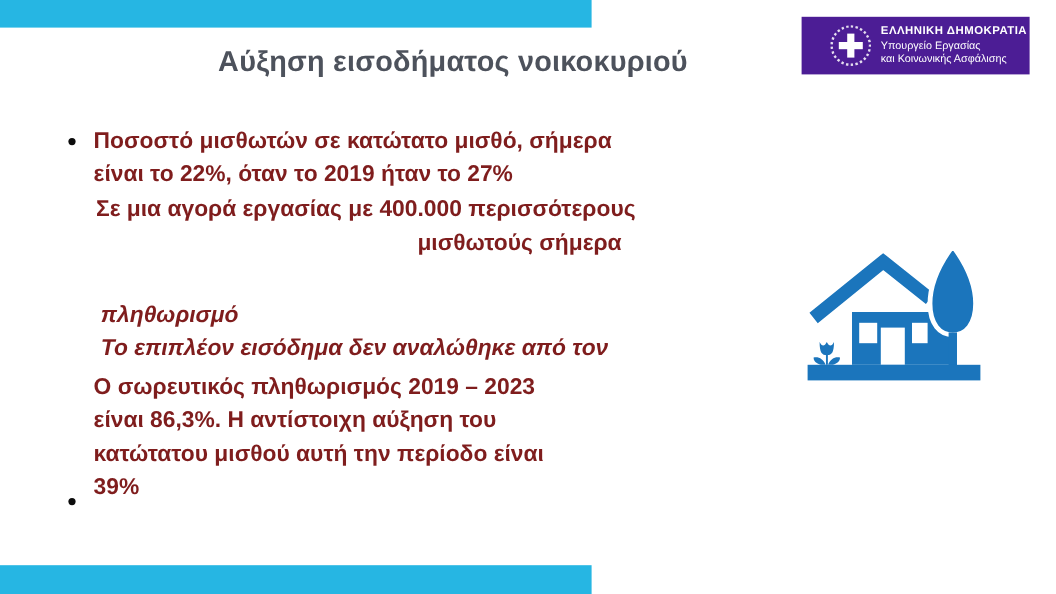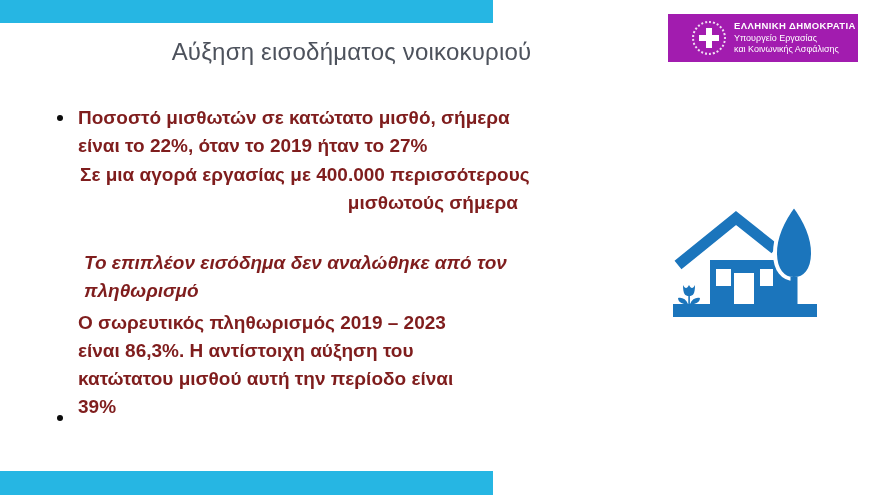--- a/index.html
+++ b/index.html
@@ -5,22 +5,22 @@
   html,body{margin:0;padding:0;}
   body{
     width:880px;height:495px;position:relative;overflow:hidden;
     background:#ffffff;font-family:"Liberation Sans",sans-serif;
   }
   
   .top-bar{position:absolute;left:0;top:0;width:493px;height:23px;}
   .bottom-bar{position:absolute;left:0;top:471px;width:493px;height:24px;}
   
   .title{
-    position:absolute;left:89px;top:38px;width:525px;
-    text-align:center;font-size:24px;font-weight:400;color:#4d525c;
+    position:absolute;left:115px;top:38px;width:525px;
+    text-align:center;font-size:24px;font-weight:700;color:#4d525c;
     letter-spacing:.2px;
   }
   
   .gov-logo{
     position:absolute;left:668px;top:14px;width:190px;height:48px;
     display:flex;align-items:center;box-sizing:border-box;padding:0 6px;
   }
   .emblem{
     width:34px;height:34px;border-radius:50%;
     border:2px dotted rgba(255,255,255,.85);
@@ -51,21 +51,21 @@
   .house-icon{position:absolute;left:672px;top:203px;width:146px;height:115px;color:#1b75bc;}
 </style>
 </head>
 <body>
 
 <div class="top-bar" style="background-color: rgb(38, 182, 227);"></div>
 <div class="bottom-bar" style="background-color: rgb(38, 182, 227);"></div>
 
 <div class="title" style="color: rgb(77, 82, 92);">Αύξηση εισοδήματος νοικοκυριού</div>
 
-<div class="gov-logo" style="background-color: #a21caf; padding-left: 24px;">
+<div class="gov-logo" style="background-color: #4c1d95; padding-left: 24px;">
   <div class="emblem">
     <div class="cross-v"></div>
     <div class="cross-h"></div>
   </div>
   <div class="gov-text">
     <div class="l1">ΕΛΛΗΝΙΚΗ ΔΗΜΟΚΡΑΤΙΑ</div>
     <div class="l2">Υπουργείο Εργασίας</div>
     <div class="l3">και Κοινωνικής Ασφάλισης</div>
   </div>
 </div>
@@ -77,22 +77,22 @@
     <div>είναι το 22%, όταν το 2019 ήταν το 27%</div>
   </div>
 </div>
 
 <div id="note1" class="txt">
   <div>Σε μια αγορά εργασίας με 400.000 περισσότερους</div>
   <div>μισθωτούς σήμερα</div>
 </div>
 
 <div id="note2" class="txt">
+  <div>πληθωρισμό</div>
   <div>Το επιπλέον εισόδημα δεν αναλώθηκε από τον</div>
-  <div>πληθωρισμό</div>
 </div>
 
 <div id="bullet2" class="bullet-item">
   <span class="dot"></span>
   <div class="lines txt">
     <div>Ο σωρευτικός πληθωρισμός 2019 – 2023</div>
     <div>είναι 86,3%. Η αντίστοιχη αύξηση του</div>
     <div>κατώτατου μισθού αυτή την περίοδο είναι</div>
     <div>39%</div>
   </div>

